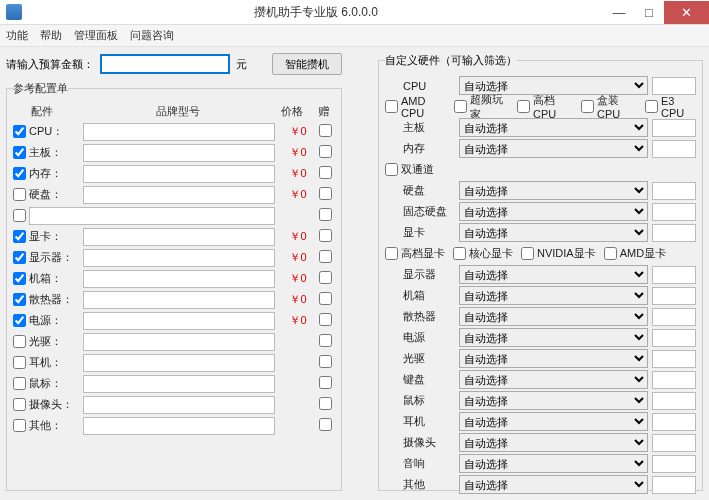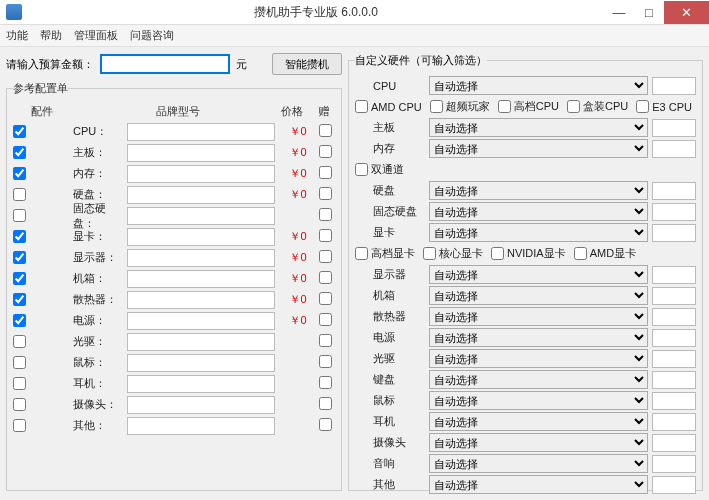--- a/index.html
+++ b/index.html
@@ -8,34 +8,34 @@
 .titlebar .icon { width: 16px; height: 16px; margin: 0 6px; background: linear-gradient(#4a90d9,#2e6eb5); border-radius: 2px; }
 .titlebar .title { flex: 1; text-align: center; color: #333; font-size: 12px; }
 .titlebar .btns { display: flex; }
 .titlebar .btn { width: 30px; height: 23px; display: flex; align-items: center; justify-content: center; font-size: 13px; }
 .titlebar .min, .titlebar .max { color: #444; }
 .titlebar .close { background: #c75050; color: #fff; width: 45px; }
 .menubar { height: 22px; background: #f5f5f5; display: flex; align-items: center; padding: 0 6px; gap: 12px; border-bottom: 1px solid #e0e0e0; }
 .menubar span { color: #333; cursor: default; }
 .main { display: flex; padding: 6px; gap: 6px; height: 450px; }
 .left { width: 336px; display: flex; flex-direction: column; }
-.right { flex: 1; }
+.right { flex: 1; margin-left: 30px; }
 .budget-row { display: flex; align-items: center; gap: 6px; margin-bottom: 6px; }
 .budget-row input[type=text] { width: 130px; height: 20px; border: 2px solid #0078d7; padding: 0 3px; }
 .budget-row button { height: 22px; padding: 0 12px; background: #e8e8e8; border: 1px solid #aaa; border-radius: 2px; }
 .legend { color: #333; margin-bottom: 2px; }
 .thead { display: flex; align-items: center; color: #333; padding: 2px 0; }
 .thead .c1 { width: 18px; }
 .thead .c2 { width: 54px; }
 .thead .c3 { flex: 1; text-align: center; }
 .thead .c4 { width: 42px; text-align: center; }
 .thead .c5 { width: 22px; text-align: center; }
 .trow { display: flex; align-items: center; height: 21px; }
 .trow input[type=checkbox] { width: 13px; height: 13px; margin-right: 3px; }
-.trow .lbl { width: 54px; color: #222; display:flex; align-items:center;margin-left:44px; }
+.trow .lbl { width: 54px; color: #222; display:flex; align-items:center; }
 .trow .model { flex: 1; height: 18px; border: 1px solid #bbb; background: #fff; margin-right: 4px; }
 .trow .price { width: 38px; text-align: center; color: #d00; }
 .trow .gift input[type=checkbox]{ margin-left: 2px; }
 .totals { display: flex; align-items: center; gap: 8px; margin-top: 4px; }
 .totals .total-lbl { font-weight: bold; }
 .totals input { width: 60px; height: 18px; border: 1px solid #bbb; }
 .right .legend2 { margin-bottom: 3px; }
 .rrow { display: flex; align-items: center; height: 21px; gap: 4px; }
 .rrow .cb { width: 14px; display:flex; }
 .rrow .rlbl { width: 52px; color: #222; }
@@ -111,21 +111,20 @@
           </div>
           <div class="trow">
             <input type="checkbox" style="">
             <span class="lbl">硬盘：</span>
             <input class="model" type="text" style="">
             <span class="price">￥0</span>
             <span class="gift"><input type="checkbox" style=""></span>
           </div>
           <div class="trow">
             <input type="checkbox" style="">
-            <span class="lbl">固态硬盘：</span>
             <input class="model" type="text" style="">
             <span class="price"></span>
             <span class="gift"><input type="checkbox" style=""></span>
           </div>
           <div class="trow">
             <input type="checkbox" checked="" style="">
             <span class="lbl">显卡：</span>
             <input class="model" type="text" style="">
             <span class="price">￥0</span>
             <span class="gift"><input type="checkbox" style=""></span>
@@ -160,28 +159,28 @@
           </div>
           <div class="trow">
             <input type="checkbox" style="">
             <span class="lbl">光驱：</span>
             <input class="model" type="text" style="">
             <span class="price"></span>
             <span class="gift"><input type="checkbox" style=""></span>
           </div>
           <div class="trow">
             <input type="checkbox" style="">
+            <span class="lbl">耳机：</span>
+            <input class="model" type="text" style="">
+            <span class="price"></span>
+            <span class="gift"><input type="checkbox" style=""></span>
+          </div>
+          <div class="trow">
+            <input type="checkbox" style="">
             <span class="lbl">鼠标：</span>
-            <input class="model" type="text" style="">
-            <span class="price"></span>
-            <span class="gift"><input type="checkbox" style=""></span>
-          </div>
-          <div class="trow">
-            <input type="checkbox" style="">
-            <span class="lbl">耳机：</span>
             <input class="model" type="text" style="">
             <span class="price"></span>
             <span class="gift"><input type="checkbox" style=""></span>
           </div>
           <div class="trow">
             <input type="checkbox" style="">
             <span class="lbl">摄像头：</span>
             <input class="model" type="text" style="">
             <span class="price"></span>
             <span class="gift"><input type="checkbox" style=""></span>

